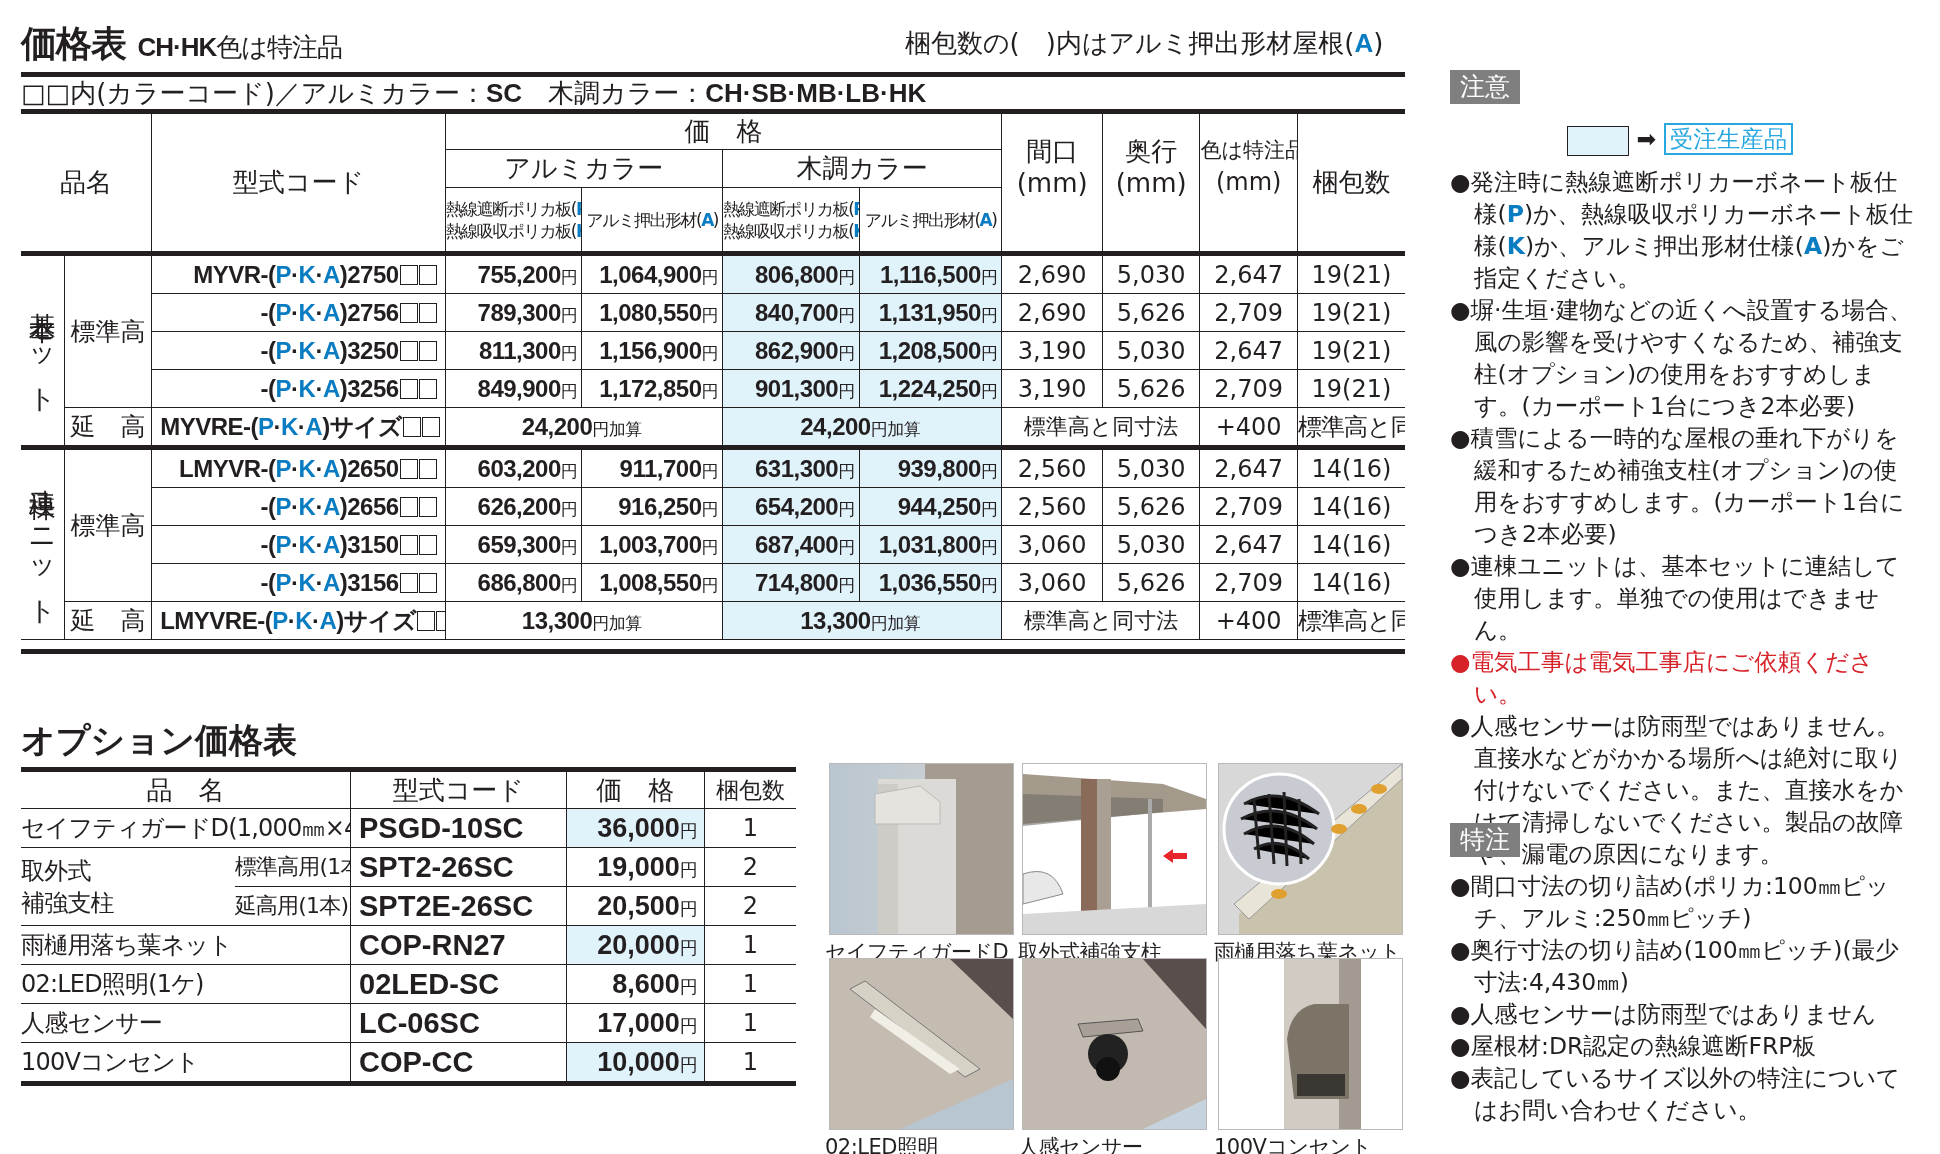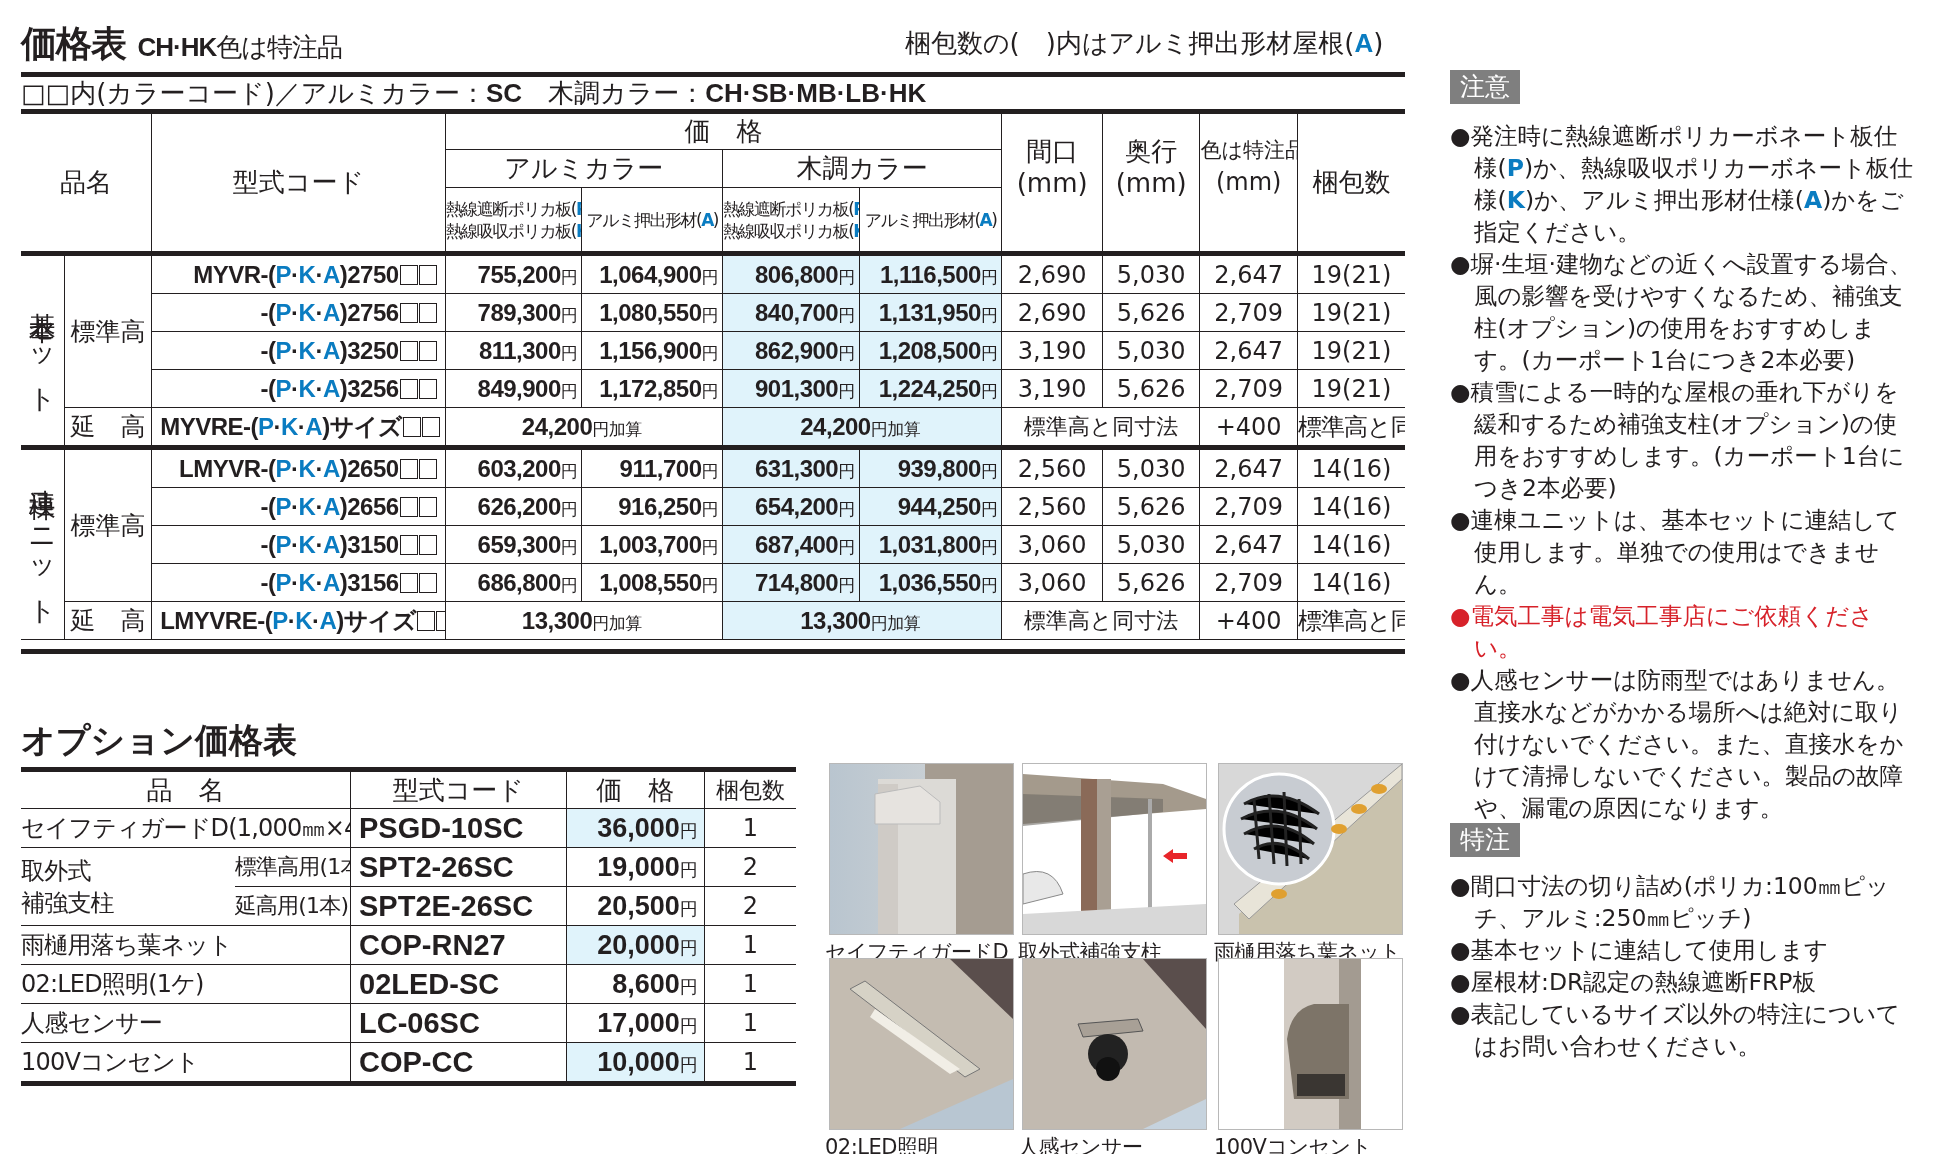--- a/index.html
+++ b/index.html
@@ -220,31 +220,37 @@
         <td colspan="2" style="font-size:22px">標準高と同寸法</td>
         <td class="num">+400</td>
         <td class="small last-col">標準高と同数</td>
       </tr>
     </tbody>
 </table>
 <div class="rule" style="left:21px;top:649px;width:1384px;height:5px;"></div>
 
 <div class="tag" style="left:1450px;top:70px;">注意</div>
 <div class="notes" style="top:120px;width:470px;">
+  <div style="padding-left:117px;line-height:38px;margin-bottom:8px;">
+    <span class="legendbox tint"></span>
+    <span>➡</span>
+    <span class="ord">受注生産品</span>
+  </div>
   <p class="note">●発注時に熱線遮断ポリカーボネート板仕様(<b class="blue">P</b>)か、熱線吸収ポリカーボネート板仕様(<b class="blue">K</b>)か、アルミ押出形材仕様(<b class="blue">A</b>)かをご指定ください。</p>
   <p class="note">●塀·生垣·建物などの近くへ設置する場合、風の影響を受けやすくなるため、補強支柱(オプション)の使用をおすすめします。(カーポート1台につき2本必要)</p>
   <p class="note">●積雪による一時的な屋根の垂れ下がりを緩和するため補強支柱(オプション)の使用をおすすめします。(カーポート1台につき2本必要)</p>
   <p class="note">●連棟ユニットは、基本セットに連結して使用します。単独での使用はできません。</p>
   <p class="note red">●電気工事は電気工事店にご依頼ください。</p>
   <p class="note">●人感センサーは防雨型ではありません。直接水などがかかる場所へは絶対に取り付けないでください。また、直接水をかけて清掃しないでください。製品の故障や、漏電の原因になります。</p>
 </div>
 <div class="tag" style="left:1450px;top:823px;">特注</div>
 <div class="notes" style="top:870px;width:470px;">
   <p class="note">●間口寸法の切り詰め(ポリカ:100㎜ピッチ、アルミ:250㎜ピッチ)</p>
-  <p class="note">●基本セットに連結して使用します</p>
+  <p class="note">●奥行寸法の切り詰め(100㎜ピッチ)(最少寸法:4,430㎜)</p>
+  <p class="note">●人感センサーは防雨型ではありません</p>
   <p class="note">●屋根材:DR認定の熱線遮断FRP板</p>
   <p class="note">●表記しているサイズ以外の特注についてはお問い合わせください。</p>
 </div>
 
 <div id="opttitle" class="abs">オプション価格表</div>
 <table id="opt">
   <colgroup>
       <col style="width:212px">
       <col style="width:115px">
       <col style="width:214px">

